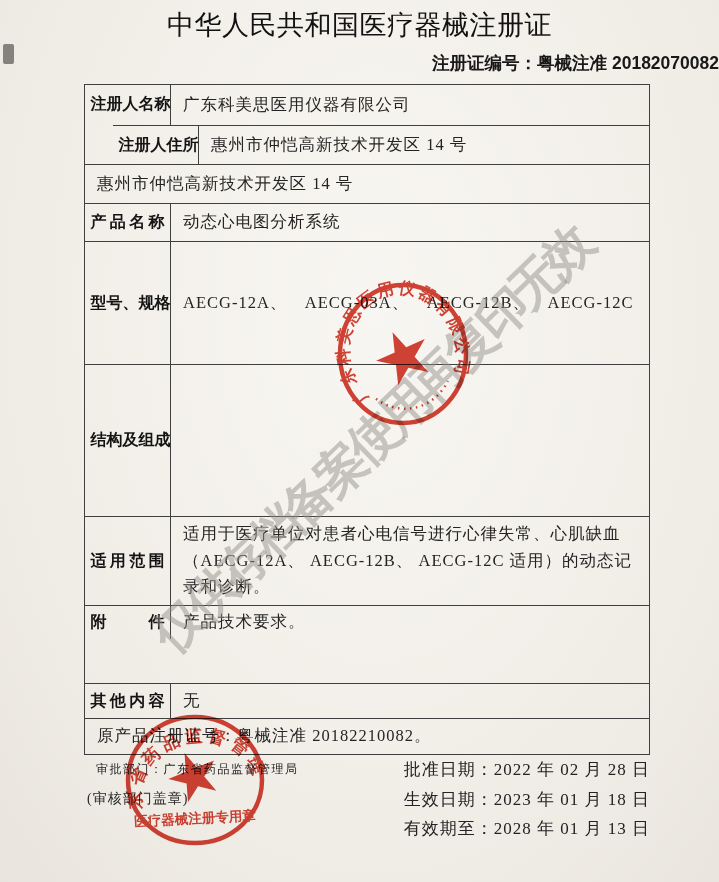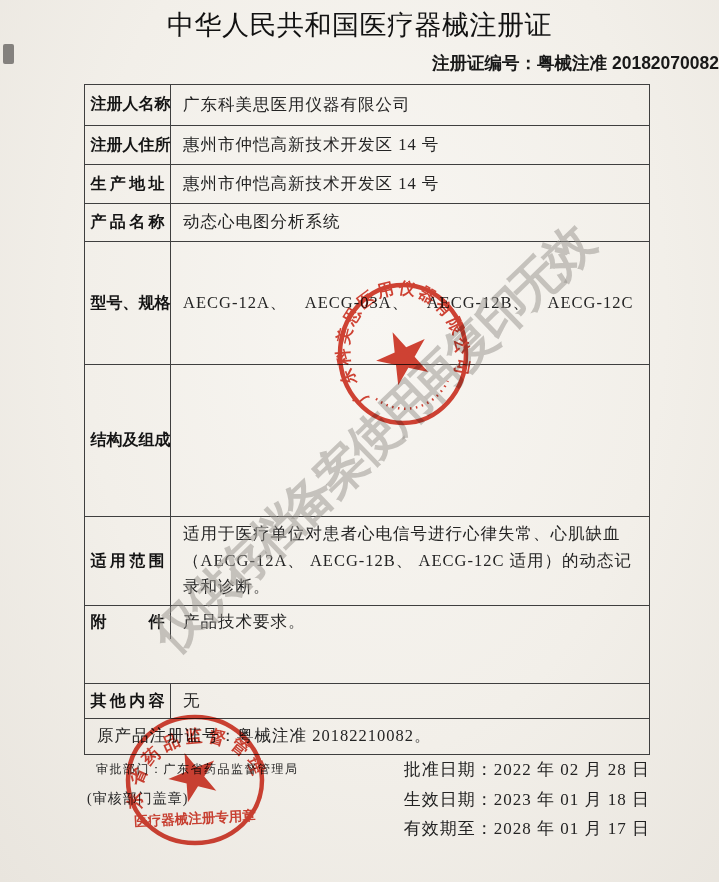--- a/index.html
+++ b/index.html
@@ -21,21 +21,21 @@
   }
   
   .ctable{
     position:absolute;left:84px;top:84px;width:566px;height:671px;
     border:1px solid #3f3f3f;box-sizing:border-box;
     display:flex;flex-direction:column;background:transparent;
   }
   .trow{display:flex;border-top:1px solid #3f3f3f;box-sizing:border-box;}
   .trow:first-child{border-top:none;}
   .trow:nth-child(1){height:43px;}
-  .trow:nth-child(2){height:42px;}
+  .trow:nth-child(2){height:42px;margin-left:28px;}
   .trow:nth-child(3){height:42px;}
   .trow:nth-child(4){height:41px;}
   .trow:nth-child(5){height:132px;}
   .trow:nth-child(6){height:163px;}
   .trow:nth-child(7){height:96px;}
   .trow:nth-child(8){height:34px;}
   .trow:nth-child(9){height:35px;margin-top:44px;}
   .trow:nth-child(10){flex:1;}
   .tlabel{
     width:86px;border-right:1px solid #3f3f3f;box-sizing:border-box;
@@ -90,23 +90,20 @@
     </div>
     <div class="trow">
       <div class="tlabel">
           <span>注册人住所</span>
         </div>
       <div class="tvalue">
           <span>惠州市仲恺高新技术开发区 14 号</span>
         </div>
     </div>
     <div class="trow">
-      <div class="tlabel">
-          <span>生产地址</span>
-        </div>
       <div class="tvalue">
           <span>惠州市仲恺高新技术开发区 14 号</span>
         </div>
     </div>
     <div class="trow">
       <div class="tlabel">
           <span>产品名称</span>
         </div>
       <div class="tvalue">
           <span>动态心电图分析系统</span>
@@ -156,21 +153,21 @@
     </div>
   </div>
 
   <div class="approval"><span>审批部门：</span><span>广东省药品监督管理局</span></div>
 
   <div class="seal-note">(审核部门盖章)</div>
 
   <div class="dates">
     <div><span>批准日期：</span><span>2022 年 02 月 28 日</span></div>
     <div><span>生效日期：</span><span>2023 年 01 月 18 日</span></div>
-    <div><span>有效期至：</span><span>2028 年 01 月 17 日</span></div>
+    <div><span>有效期至：</span><span>2028 年 01 月 13 日</span></div>
   </div>
 
   <div class="watermark">仅供存档备案使用再复印无效</div>
 
   <svg class="stamp stamp-company" width="150" height="156" viewBox="0 0 150 156">
     <ellipse cx="75" cy="78" rx="63" ry="69" fill="none" stroke-width="4.5" stroke="#cf2a1a"></ellipse>
     <g transform="rotate(-14 75 78)" fill="#cf2a1a">
       <defs>
         <path id="arcCompany" d="M 31,112 A 54,60 0 1 1 119,112" fill="none"></path>
       </defs>

